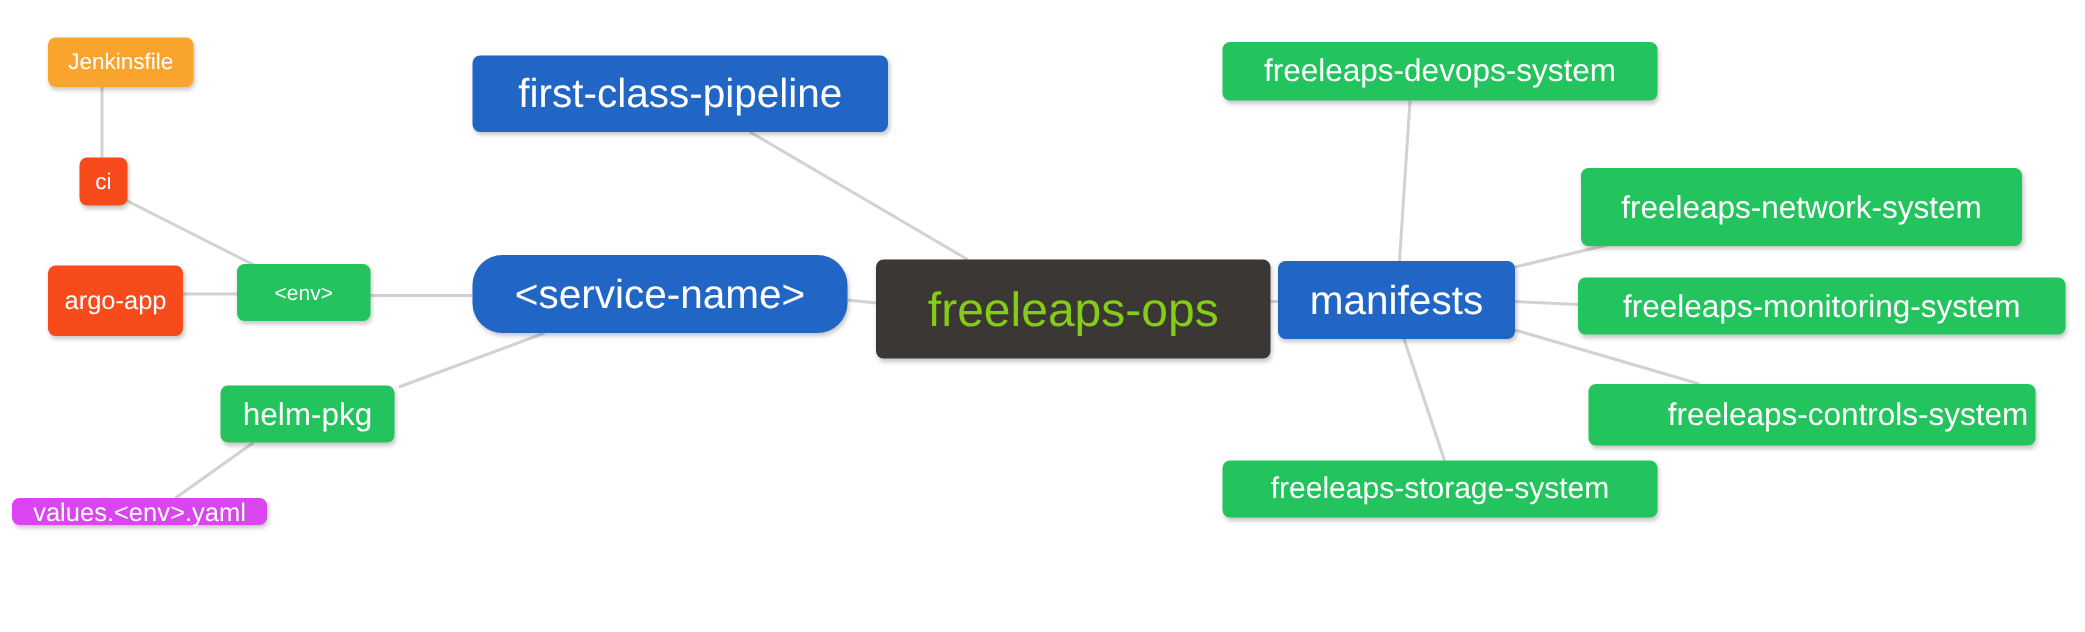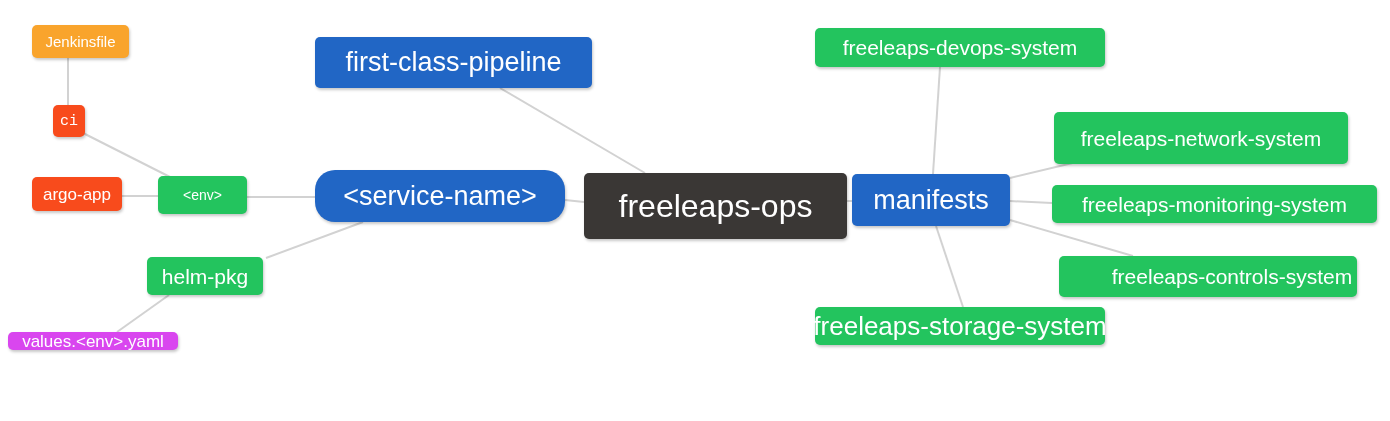--- a/index.html
+++ b/index.html
@@ -51,28 +51,28 @@
       <line x1="500" y1="88" x2="645" y2="173" stroke="#d2d2d2" stroke-width="2"></line>
       <line x1="846" y1="201" x2="853" y2="201" stroke="#d2d2d2" stroke-width="2"></line>
       <line x1="933" y1="174" x2="940" y2="67" stroke="#d2d2d2" stroke-width="2"></line>
       <line x1="1010" y1="178" x2="1123" y2="151" stroke="#d2d2d2" stroke-width="2"></line>
       <line x1="1010" y1="201" x2="1052" y2="203" stroke="#d2d2d2" stroke-width="2"></line>
       <line x1="1010" y1="220" x2="1133" y2="256" stroke="#d2d2d2" stroke-width="2"></line>
       <line x1="936" y1="226" x2="963" y2="307" stroke="#d2d2d2" stroke-width="2"></line>
     </svg>
   <div>
       <div class="node" style="left: 32px; top: 25px; width: 97px; height: 33px; font-size: 15px; background: rgb(249, 164, 44); color: rgb(255, 255, 255);">Jenkinsfile</div>
-      <div class="node" style="left: 53px; top: 105px; width: 32px; height: 32px; font-size: 15px; background: rgb(248, 75, 28); color: rgb(255, 255, 255); font-family: Liberation Mono, monospace;">ci</div>
-      <div class="node" style="left: 32px; top: 177px; width: 90px; height: 34px; font-size: 17px; background: rgb(248, 75, 28); color: rgb(255, 255, 255);">argo-app</div>
+      <div class="node" style="left: 53px; top: 105px; width: 32px; height: 32px; font-size: 15px; background: rgb(248, 75, 28); color: rgb(255, 255, 255);">ci</div>
+      <div class="node" style="left: 32px; top: 177px; width: 90px; height: 47px; font-size: 17px; background: rgb(248, 75, 28); color: rgb(255, 255, 255);">argo-app</div>
       <div class="node" style="left: 158px; top: 176px; width: 89px; height: 38px; font-size: 14px; background: rgb(35, 196, 94); color: rgb(255, 255, 255);">&lt;env&gt;</div>
       <div class="node" style="left: 147px; top: 257px; width: 116px; height: 38px; font-size: 21px; background: rgb(35, 196, 94); color: rgb(255, 255, 255);">helm-pkg</div>
       <div class="node" style="left: 8px; top: 332px; width: 170px; height: 18px; font-size: 17px; background: #d946ef; color: rgb(255, 255, 255);">values.&lt;env&gt;.yaml</div>
       <div class="node" style="left: 315px; top: 37px; width: 277px; height: 51px; font-size: 27px; background: rgb(33, 102, 197); color: rgb(255, 255, 255);">first-class-pipeline</div>
       <div class="node" style="left: 315px; top: 170px; width: 250px; height: 52px; font-size: 27px; background: rgb(33, 102, 197); color: rgb(255, 255, 255); border-radius: 20px;">&lt;service-name&gt;</div>
-      <div class="node" style="left: 584px; top: 173px; width: 263px; height: 66px; font-size: 32px; background: rgb(58, 55, 53); color: #ffffff;">freeleaps-ops</div>
+      <div class="node" style="left: 584px; top: 173px; width: 263px; height: 66px; font-size: 32px; background: rgb(58, 55, 53); color: #84cc16;">freeleaps-ops</div>
       <div class="node" style="left: 852px; top: 174px; width: 158px; height: 52px; font-size: 27px; background: rgb(33, 102, 197); color: rgb(255, 255, 255);">manifests</div>
       <div class="node" style="left: 797px; top: 28px; width: 290px; height: 39px; font-size: 21px; background: rgb(35, 196, 94); color: rgb(255, 255, 255); margin-left: 18px;">freeleaps-devops-system</div>
       <div class="node" style="left: 1054px; top: 112px; width: 294px; height: 52px; font-size: 21px; background: rgb(35, 196, 94); color: rgb(255, 255, 255);">freeleaps-network-system</div>
       <div class="node" style="left: 1052px; top: 185px; width: 325px; height: 38px; font-size: 21px; background: rgb(35, 196, 94); color: rgb(255, 255, 255);">freeleaps-monitoring-system</div>
       <div class="node" style="left: 1059px; top: 256px; width: 298px; height: 41px; font-size: 21px; background: rgb(35, 196, 94); color: rgb(255, 255, 255); padding-left: 48px;">freeleaps-controls-system</div>
-      <div class="node" style="left: 815px; top: 307px; width: 290px; height: 38px; font-size: 26px; background: rgb(35, 196, 94); color: rgb(255, 255, 255);">freeleaps-storage-system</div>
+      <div class="node" style="left: 815px; top: 307px; width: 290px; height: 38px; font-size: 20px; background: rgb(35, 196, 94); color: rgb(255, 255, 255);">freeleaps-storage-system</div>
     </div>
 </div>
 
 </body></html>

